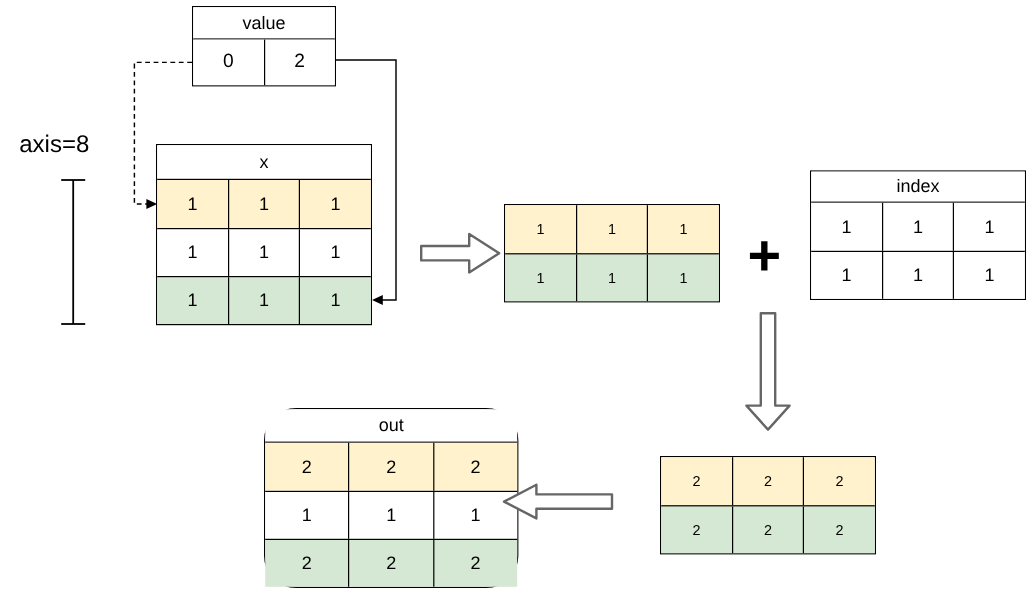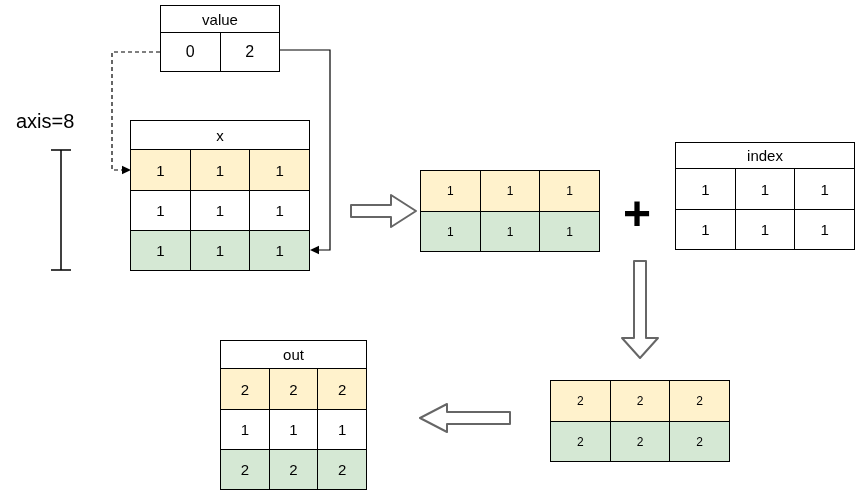--- a/index.html
+++ b/index.html
@@ -147,21 +147,21 @@
       <div class="cell">2</div>
       <div class="cell">2</div>
     </div>
     <div class="row r40" style="background: rgb(213, 232, 212);">
       <div class="cell">2</div>
       <div class="cell">2</div>
       <div class="cell">2</div>
     </div>
   </div>
 
-  <div class="tbl" style="left:220px; top:340px; width:147px;">
+  <div class="tbl" style="left:220px; top:340px; width:212px;border-radius:27px;">
     <div class="tbl-title h28">out</div>
     <div class="row r40" style="background: rgb(255, 242, 204);">
       <div class="cell">2</div>
       <div class="cell">2</div>
       <div class="cell">2</div>
     </div>
     <div class="row r40" style="background: rgb(255, 255, 255);">
       <div class="cell">1</div>
       <div class="cell">1</div>
       <div class="cell">1</div>

